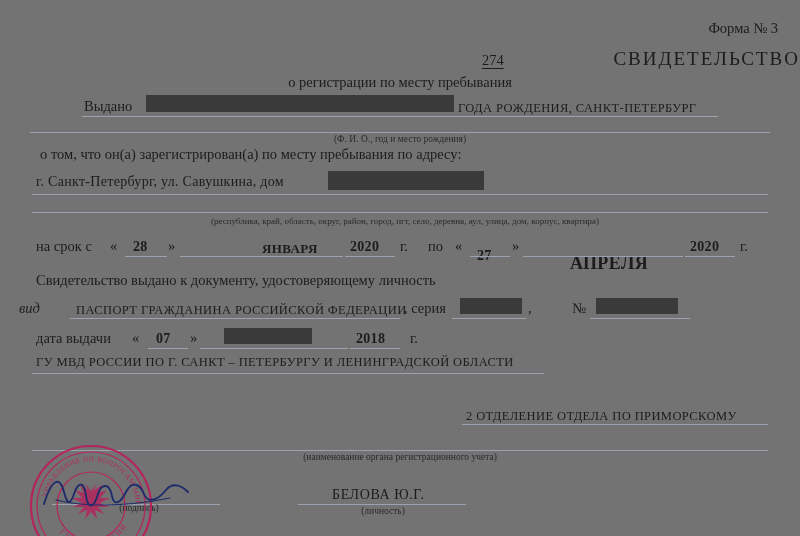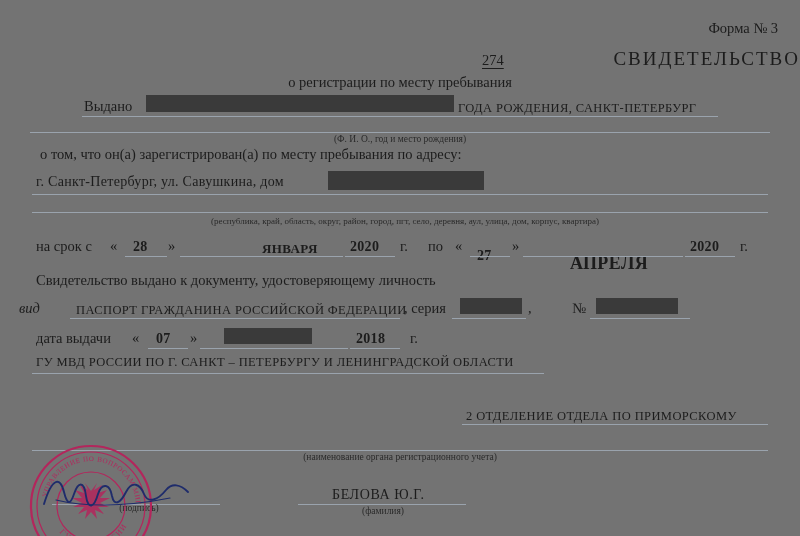--- a/index.html
+++ b/index.html
@@ -176,21 +176,21 @@
   <div class="txt filled-caps" style="left:466px; top:409px; font-size:12.5px;">2 ОТДЕЛЕНИЕ ОТДЕЛА  ПО ПРИМОРСКОМУ</div>
   <div class="rule" style="left:462px; top:424px; width:306px;"></div>
   <div class="rule" style="left:32px; top:450px; width:736px;"></div>
   <div class="caption" style="left:240px; top:452px; width:320px;">(наименование органа регистрационного учета)</div>
 
   <div class="rule" style="left:52px; top:504px; width:168px;"></div>
   <div class="caption" style="left:94px; top:503px; width:90px;">(подпись)</div>
 
   <div class="txt" style="left:332px; top:487px; font-size:14px; letter-spacing:0.6px;">БЕЛОВА Ю.Г.</div>
   <div class="rule" style="left:298px; top:504px; width:168px;"></div>
-  <div class="caption" style="left:340px; top:506px; width:86px;">(фамилия)</div>
+  <div class="caption" style="left:340px; top:506px; width:86px;">(личность)</div>
 
   <div id="stamp">
     <svg viewBox="0 0 126 126" width="126" height="126" aria-hidden="true">
       <defs>
         <path id="arcTop" d="M 18,63 A 45,45 0 0 1 108,63"></path>
         <path id="arcBottom" d="M 22,63 A 41,41 0 0 0 104,63"></path>
       </defs>
       <circle cx="63" cy="63" r="60" fill="none" stroke="#b3265c" stroke-width="2.2"></circle>
       <circle cx="63" cy="63" r="54" fill="none" stroke="#b3265c" stroke-width="1.2"></circle>
       <circle cx="63" cy="63" r="34" fill="none" stroke="#b3265c" stroke-width="1.2"></circle>

